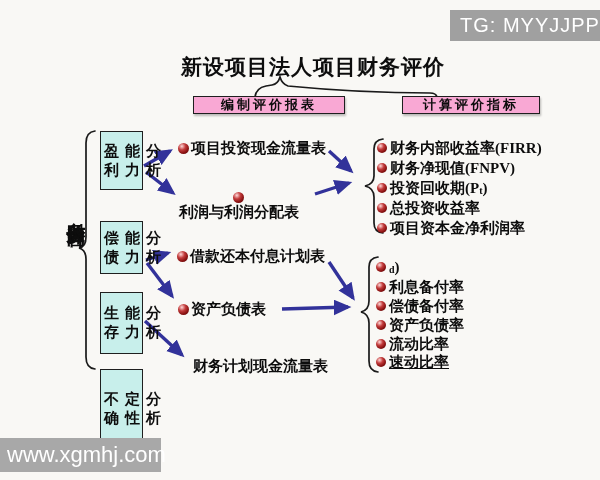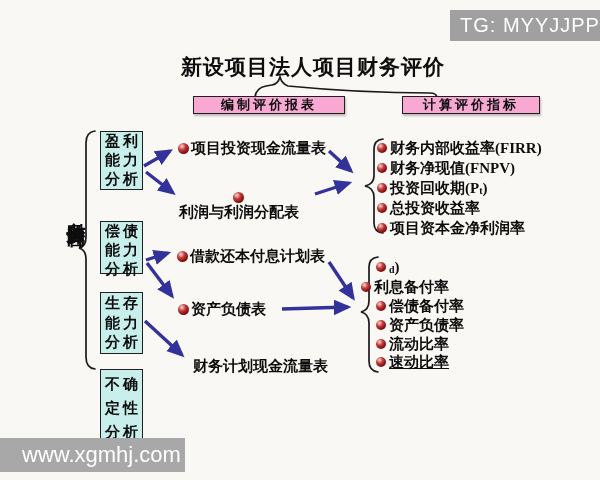--- a/index.html
+++ b/index.html
@@ -11,40 +11,40 @@
   }
   .layer{position:absolute;left:0;top:0;z-index:1;}
   .brace{fill:none;stroke:#1a1a1a;stroke-width:1.7;stroke-linecap:round;}
   .badge-tg{
     position:absolute;left:450px;top:10px;width:150px;height:31px;z-index:3;
     background:#a0a0a0;color:#ffffff;
     font-family:"Liberation Sans", sans-serif;font-size:20px;line-height:31px;
     padding-left:10px;box-sizing:border-box;letter-spacing:1px;
   }
   .watermark{
-    position:absolute;left:0;top:438px;width:185px;height:34px;z-index:3;
+    position:absolute;left:0;top:438px;width:161px;height:34px;z-index:3;
     background:#a8a8a8;color:#ffffff;
     font-family:"Liberation Sans", sans-serif;font-size:22px;line-height:34px;
-    padding-left:22px;box-sizing:border-box;
+    padding-left:7px;box-sizing:border-box;
   }
   .title{
     position:absolute;left:170px;top:53px;width:286px;z-index:2;
     text-align:center;font-size:21px;font-weight:bold;letter-spacing:1px;
   }
   .top-box{
     position:absolute;top:96px;height:18px;z-index:2;
     background:#f9a8d4;border:1.5px solid #1f1f1f;box-sizing:border-box;
     display:flex;align-items:center;justify-content:center;
     font-size:13px;font-weight:bold;letter-spacing:3px;
     box-shadow:1px 2px 2px rgba(0,0,0,0.25);
   }
   .abox{
     position:absolute;left:100px;width:43px;z-index:2;
     background:#c8efeb;border:1.6px solid #1f1f1f;box-sizing:border-box;
-    display:flex;flex-direction:column;align-items:center;justify-content:space-evenly;
+    display:flex;flex-direction:row;align-items:center;justify-content:space-evenly;
     font-size:15px;font-weight:bold;
   }
   .abox span{letter-spacing:3px;padding-left:3px;}
   .side-label{
     position:absolute;left:63px;top:207px;z-index:2;
     writing-mode:vertical-rl;text-orientation:upright;
     font-size:19px;font-weight:bold;letter-spacing:1px;
   }
   .report,.ind{
     position:absolute;z-index:2;height:18px;
@@ -169,21 +169,21 @@
     <span>项目资本金净利润率</span>
       <span class="sub"></span>
       <span></span>
   </div>
 
   <div class="ind" style="left:376px;top:258px;">
     <span class="bullet"></span>
       <span class="sub">d</span>
       <span>)</span>
   </div>
-  <div class="ind" style="left:361px;top:278px;">
+  <div class="ind" style="left:376px;top:278px;">
     <span class="bullet"></span>
     <span>利息备付率</span>
       <span class="sub"></span>
       <span></span>
   </div>
   <div class="ind" style="left:376px;top:297px;">
     <span class="bullet"></span>
     <span>偿债备付率</span>
       <span class="sub"></span>
       <span></span>

